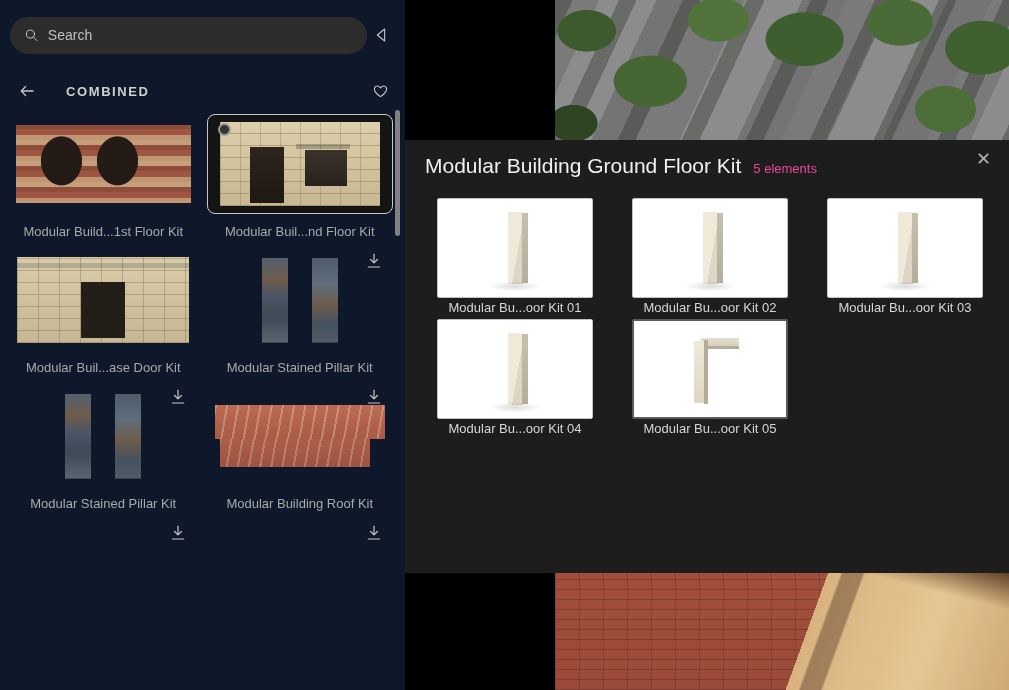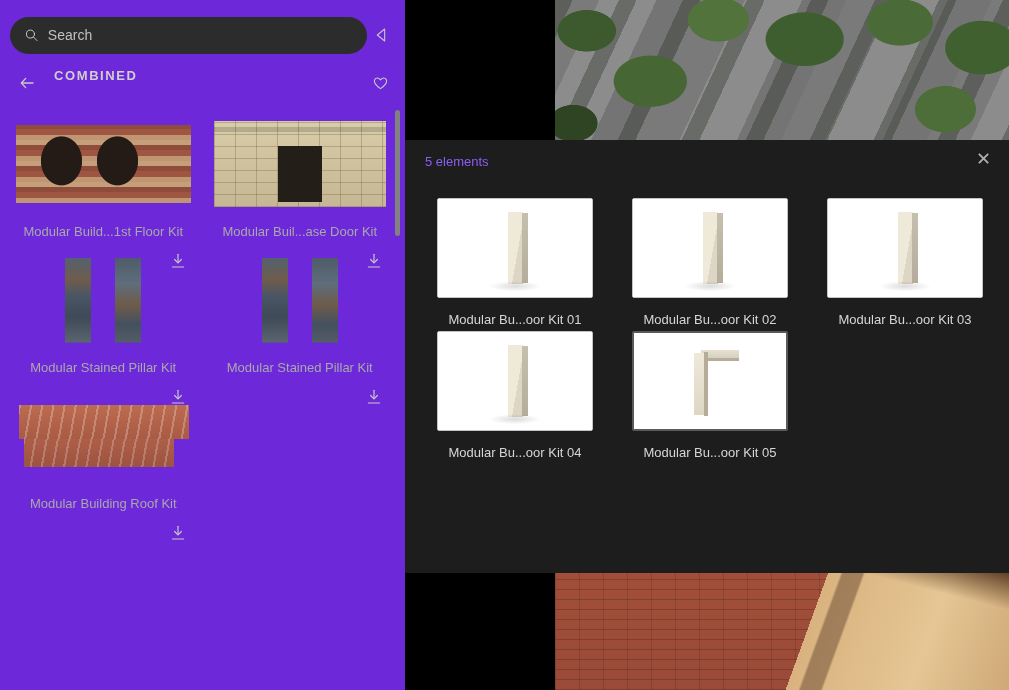--- a/index.html
+++ b/index.html
@@ -1,28 +1,28 @@
 <!DOCTYPE html>
 <html><head>
 <meta charset="utf-8">
 <style>
   * { box-sizing: border-box; margin: 0; padding: 0; }
   html,body { background:#000; }
   body { font-family:"Liberation Sans","DejaVu Sans",sans-serif; }
   .app { position:relative; width:1009px; height:690px; display:flex; overflow:hidden; background:#000; }
 
   
-  .sidebar { position:relative; width:405px; height:690px; background:#6d28d9; overflow:hidden; flex:0 0 405px; }
+  .sidebar { position:relative; width:405px; height:690px; background:#0f172a; overflow:hidden; flex:0 0 405px; }
   .search-row { position:absolute; top:16px; left:10px; right:8px; height:38px; display:flex; align-items:center; }
   .search-bar { flex:1; height:37px; background:#2c2c2c; border-radius:19px; display:flex; align-items:center; padding:0 14px; gap:9px; }
   .search-bar input { background:transparent; border:none; outline:none; color:#c9c9c9; font-size:14px; width:100%; }
   .search-bar input::placeholder { color:#c0c0c0; opacity:1; }
   .side-icon { flex:0 0 auto; display:flex; align-items:center; justify-content:center; width:30px; height:30px; cursor:pointer; }
 
-  .crumb-row { position:absolute; top:68px; left:12px; right:10px; height:28px; display:flex; align-items:flex-start; gap:12px; }
+  .crumb-row { position:absolute; top:77px; left:12px; right:10px; height:28px; display:flex; align-items:center; gap:24px; }
   .crumb-text { font-size:13px; font-weight:700; letter-spacing:1.6px; color:#cfcfcf; }
   .crumb-spacer { flex:1; }
 
   .asset-grid { position:absolute; top:108px; left:10px; width:383px; display:grid; grid-template-columns:1fr 1fr; column-gap:10px; grid-auto-rows:136px; }
   .cell { position:relative; padding-top:6px; display:flex; flex-direction:column; align-items:center; cursor:pointer; }
   .thumbwrap { position:relative; height:100px; width:100%; display:flex; align-items:center; justify-content:center; }
   .cell .label { margin-top:10px; font-size:13px; color:#a9a9a9; white-space:nowrap; overflow:hidden; max-width:100%; text-align:center; }
   .cell.selected .thumbwrap { border:1px solid #c9c9c9; border-radius:8px; background:#141414; }
   .status-circle { position:absolute; top:8px; left:10px; width:13px; height:13px; border:2px solid #9a9a9a; border-radius:50%; background:rgba(25,25,25,.85); }
   .dl { position:absolute; top:8px; right:10px; width:18px; height:18px; cursor:pointer; }
@@ -104,27 +104,27 @@
       linear-gradient(110deg, rgba(0,0,0,0) 55%, #d9b27f 55%, #e5c694 80%, #cfa878 100%),
       repeating-linear-gradient(0deg, rgba(0,0,0,.18) 0 1px, rgba(0,0,0,0) 1px 10px),
       repeating-linear-gradient(90deg, rgba(0,0,0,.12) 0 1px, rgba(0,0,0,0) 1px 24px),
       linear-gradient(#a14f3a,#9a4a38);
   }
 
   
   .overlay { position:relative; height:433px; background:#1d1d1d; padding-top:14px; }
   .overlay-header { display:flex; align-items:baseline; gap:12px; padding:0 20px; height:36px; }
   .overlay-title { font-size:21px; font-weight:500; color:#f0f0f0; }
-  .overlay-count { font-size:13px; color:#8b5cf6;text-align:right; }
+  .overlay-count { font-size:13px; color:#ec4899;text-align:right; }
   .close-btn { position:absolute; top:6px; right:14px; font-size:18px; color:#b0b0b0; cursor:pointer; line-height:1; padding:4px; }
   .el-grid { display:grid; grid-template-columns:repeat(3,156px); column-gap:39px; row-gap:4px; padding:8px 0 0 32px; }
   .el { display:flex; flex-direction:column; align-items:center; cursor:pointer; }
   .el-card { width:156px; height:100px; background:#fff; border:1px solid #c4c4c4; border-radius:2px; }
   .el.selected .el-card { border:2px solid #5a5a5a; }
-  .el .el-label { margin-top:14px; font-size:13px; color:#d6d6d6; white-space:nowrap; }
+  .el .el-label { margin-top:2px; font-size:13px; color:#d6d6d6; white-space:nowrap; }
   .slab {
     width:100%; height:100%;
     background:
       radial-gradient(26px 5px at 50% 89%, rgba(0,0,0,.14), rgba(0,0,0,0)) 0 0 / 100% 100% no-repeat,
       linear-gradient(#c6bfae,#b5ad9a) calc(50% + 10px) 50% / 6px 70px no-repeat,
       linear-gradient(100deg,#efe9da 0 60%, #ddd6c5 60%) 50% 50% / 15px 72px no-repeat,
       #fff;
   }
   .slab-corner {
     width:100%; height:100%;
@@ -178,20 +178,27 @@
 
     <div class="asset-grid">
 
       <div class="cell">
         <div class="thumbwrap">
           <div class="thumb t-brick1"></div>
         </div>
         <div class="label">Modular Build...1st Floor Kit</div>
       </div>
 
+      <div class="cell selected">
+        <div class="thumbwrap">
+          <span class="status-circle"></span>
+          <div class="thumb t-facade"></div>
+        </div>
+        <div class="label">Modular Buil...nd Floor Kit</div>
+      </div>
 
 
       <div class="cell">
         <div class="thumbwrap">
           <div class="thumb t-doorkit"></div>
         </div>
         <div class="label">Modular Buil...ase Door Kit</div>
       </div>
 
       <div class="cell">
@@ -260,20 +267,21 @@
 
   <main class="main">
 
     <div class="vp-top">
       <div class="black-col"></div>
       <div class="aerial"></div>
     </div>
 
     <section class="overlay">
       <div class="overlay-header">
+        <span class="overlay-title">Modular Building Ground Floor Kit</span>
         <span class="overlay-count">5 elements</span>
       </div>
       <span class="close-btn">✕</span>
 
       <div class="el-grid">
 
         <div class="el">
           <div class="el-card">
               <div class="slab"></div>
             </div>

